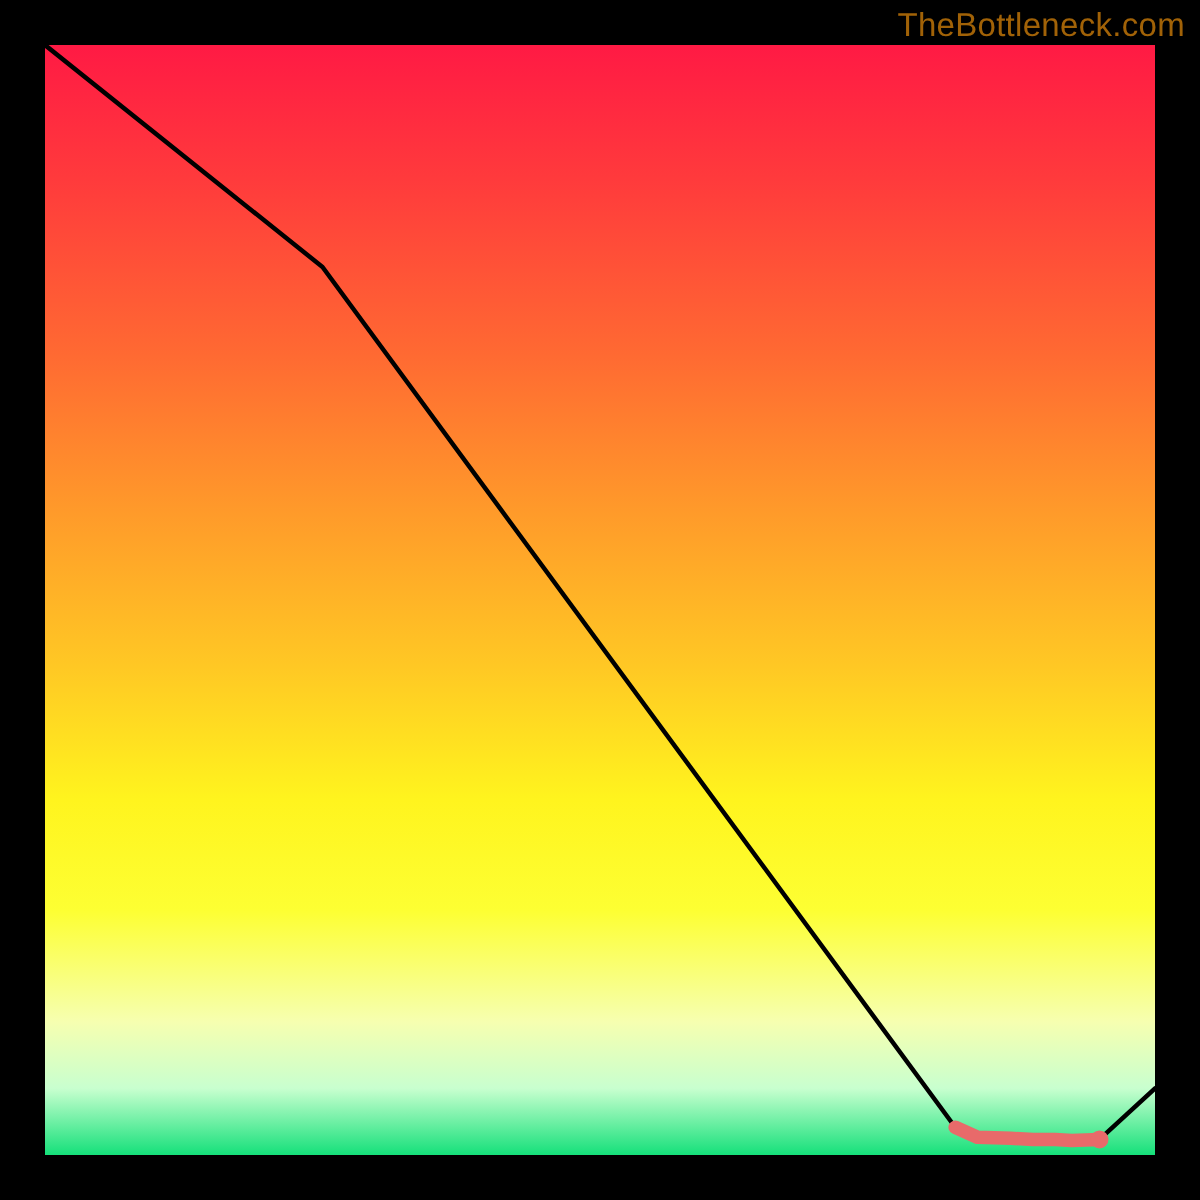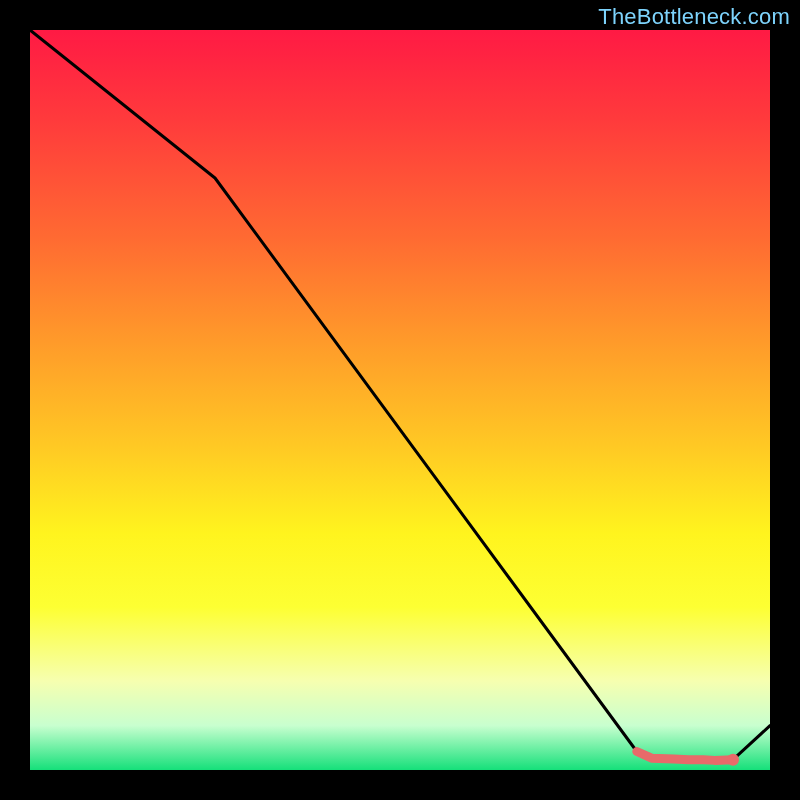--- a/index.html
+++ b/index.html
@@ -9,21 +9,21 @@
     width: 800px;
     height: 800px;
     background: #000;
   }
   .watermark {
     position: absolute;
     top: 4px;
     right: 10px;
     font-family: Arial, Helvetica, sans-serif;
     font-size: 22px;
-    color: #7dd3fc;
+    color: #a16207;
     letter-spacing: 0.2px;
   }
   .plot-area {
     position: absolute;
     left: 30px;
     top: 30px;
     width: 740px;
     height: 740px;
     overflow: hidden;
   }

